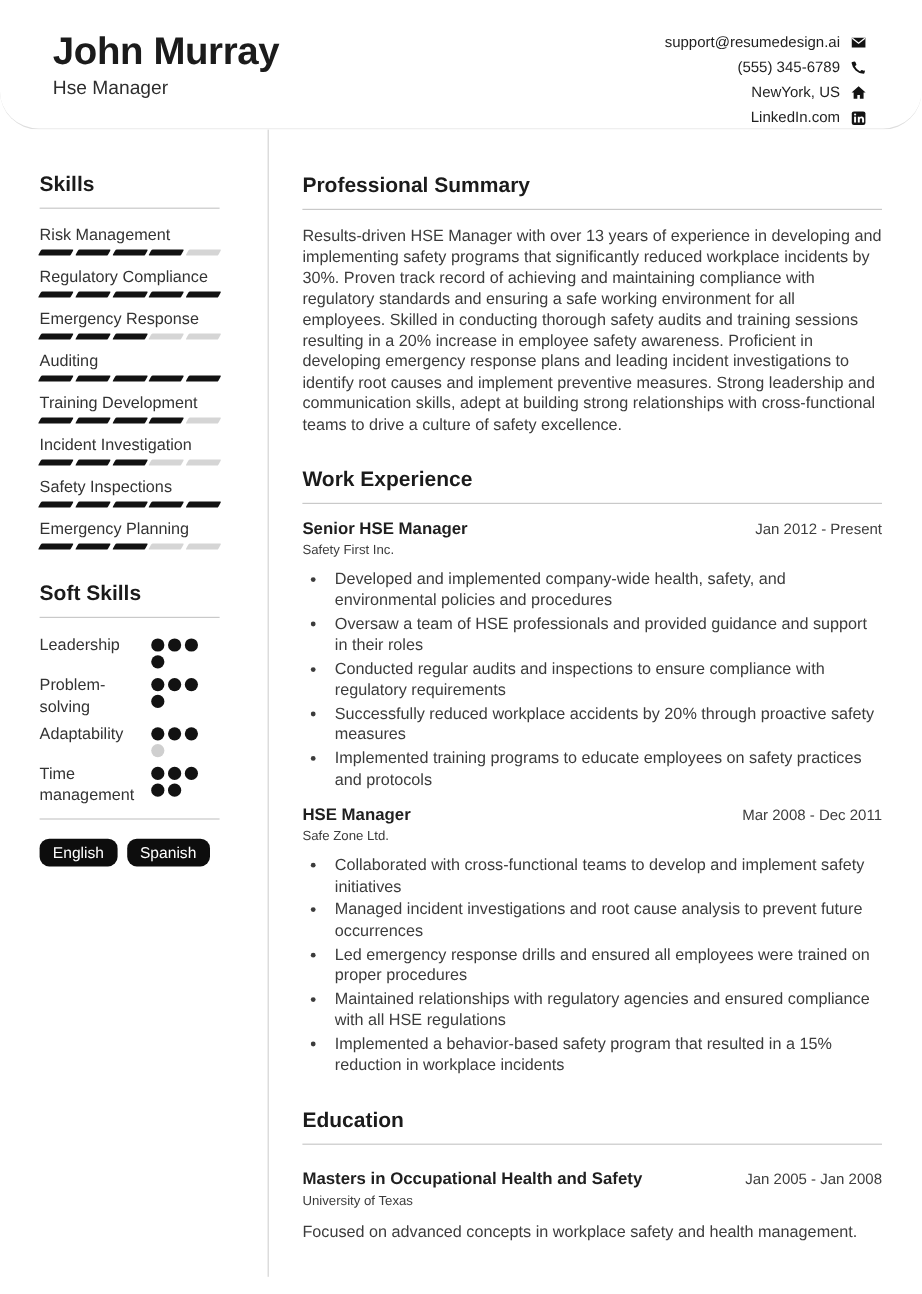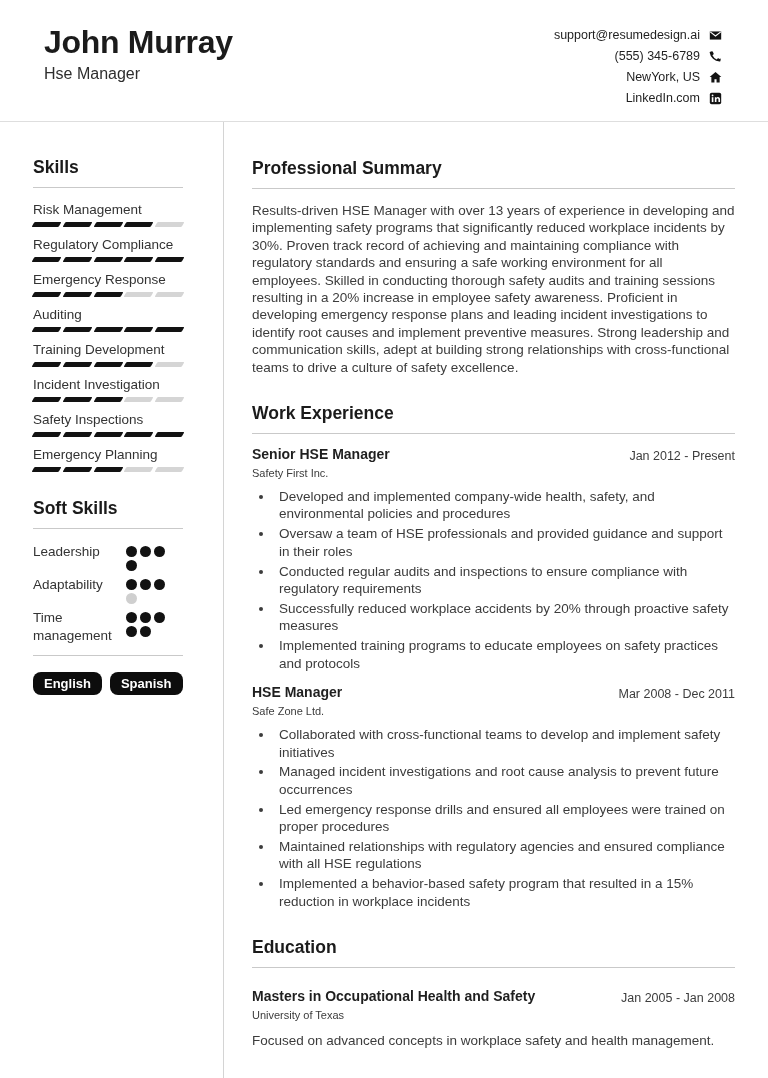--- a/index.html
+++ b/index.html
@@ -11,21 +11,21 @@
     --head:#1b1b1b;
   }
   *{box-sizing:border-box;}
   html,body{margin:0;padding:0;}
   body{
     width:768px;height:1078px;overflow:hidden;background:#fff;
     font-family:"Liberation Sans","DejaVu Sans",sans-serif;color:var(--text);
     position:relative;
   }
   
-  .header{height:122px;position:relative;border-bottom:1px solid var(--divider);}
+  .header{height:108px;position:relative;border-bottom:1px solid var(--divider);border-radius:32px;}
   .name-block{position:absolute;left:44px;top:24px;}
   .person-name{font-size:32px;font-weight:700;color:var(--head);margin:0;line-height:36px;letter-spacing:-0.3px;}
   .person-title{font-size:16px;color:#2e2e2e;margin-top:5px;}
   .contacts{position:absolute;right:46px;top:28px;}
   .contact-row{display:flex;align-items:center;justify-content:flex-end;gap:8px;margin-bottom:7px;font-size:12.5px;color:#1f1f1f;}
   .contact-icon{width:14px;height:14px;display:inline-flex;align-items:center;justify-content:center;}
   .contact-icon svg{width:13px;height:13px;display:block;fill:#141414;}
   
   .body-wrap{display:flex;height:956px;}
   .sidebar{width:224px;padding:0 40px 0 33px;border-right:1px solid #d4d4d4;}
@@ -46,27 +46,27 @@
   .soft-list{margin-top:14px;}
   .soft-row{display:flex;align-items:flex-start;margin-bottom:5px;}
   .soft-label{width:112px;font-size:13.5px;color:#333;line-height:18px;}
   .dots{width:56px;display:flex;flex-wrap:wrap;gap:3px;margin-left:auto;margin-right:10px;padding-top:3px;}
   .dot{width:11px;height:11px;border-radius:50%;}
   .dot.filled{background:var(--accent);}
   .dot.empty{background:#cfcfcf;}
   
   .lang-section .section-title{margin-top:26px;}
   .pills{margin-top:16px;display:flex;gap:8px;}
-  .pill{background:#0d0d0d;color:#fff;font-size:13px;font-weight:700;padding:5px 11px;border-radius:8px;line-height:13px;}
+  .pill{background:#0d0d0d;color:#fff;font-size:13px;font-weight:400;padding:5px 11px;border-radius:8px;line-height:13px;}
   
   .summary-section .section-title{margin-top:36px;}
   .summary-text{font-size:13.5px;line-height:17.4px;color:var(--text);margin:13px 0 0 0;}
   .exp-section .section-title{margin-top:27px;}
   .job{margin-top:12px;}
-  .entry-head{display:flex;justify-content:space-between;align-items:flex-end;}
+  .entry-head{display:flex;justify-content:space-between;align-items:center;}
   .entry-role{font-size:14px;font-weight:700;color:#1f1f1f;line-height:17px;}
   .entry-dates{font-size:12.5px;color:#3d3d3d;white-space:nowrap;}
   .entry-company{font-size:11px;color:var(--text);margin-top:2px;line-height:17px;}
   .job ul{margin:6px 0 0 0;padding-left:22px;}
   .job li{font-size:13.5px;line-height:17.4px;color:var(--text);margin-bottom:2.5px;padding-left:5px;}
   .edu-section .section-title{margin-top:27px;}
   .edu{margin-top:20px;}
   .edu-desc{font-size:13.5px;line-height:17.4px;color:var(--text);margin:8px 0 0 0;}
   .edu-desc:empty{display:none;}
 </style>
@@ -225,20 +225,29 @@
           <div class="soft-row">
             <div class="soft-label">Leadership</div>
             <div class="dots">
               <span class="dot filled"></span>
               <span class="dot filled"></span>
               <span class="dot filled"></span>
               <span class="dot filled"></span>
             </div>
           </div>
 
+          <div class="soft-row">
+            <div class="soft-label">Problem-solving</div>
+            <div class="dots">
+              <span class="dot filled"></span>
+              <span class="dot filled"></span>
+              <span class="dot filled"></span>
+              <span class="dot filled"></span>
+            </div>
+          </div>
 
           <div class="soft-row">
             <div class="soft-label">Adaptability</div>
             <div class="dots">
               <span class="dot filled"></span>
               <span class="dot filled"></span>
               <span class="dot filled"></span>
               <span class="dot empty"></span>
             </div>
           </div>

